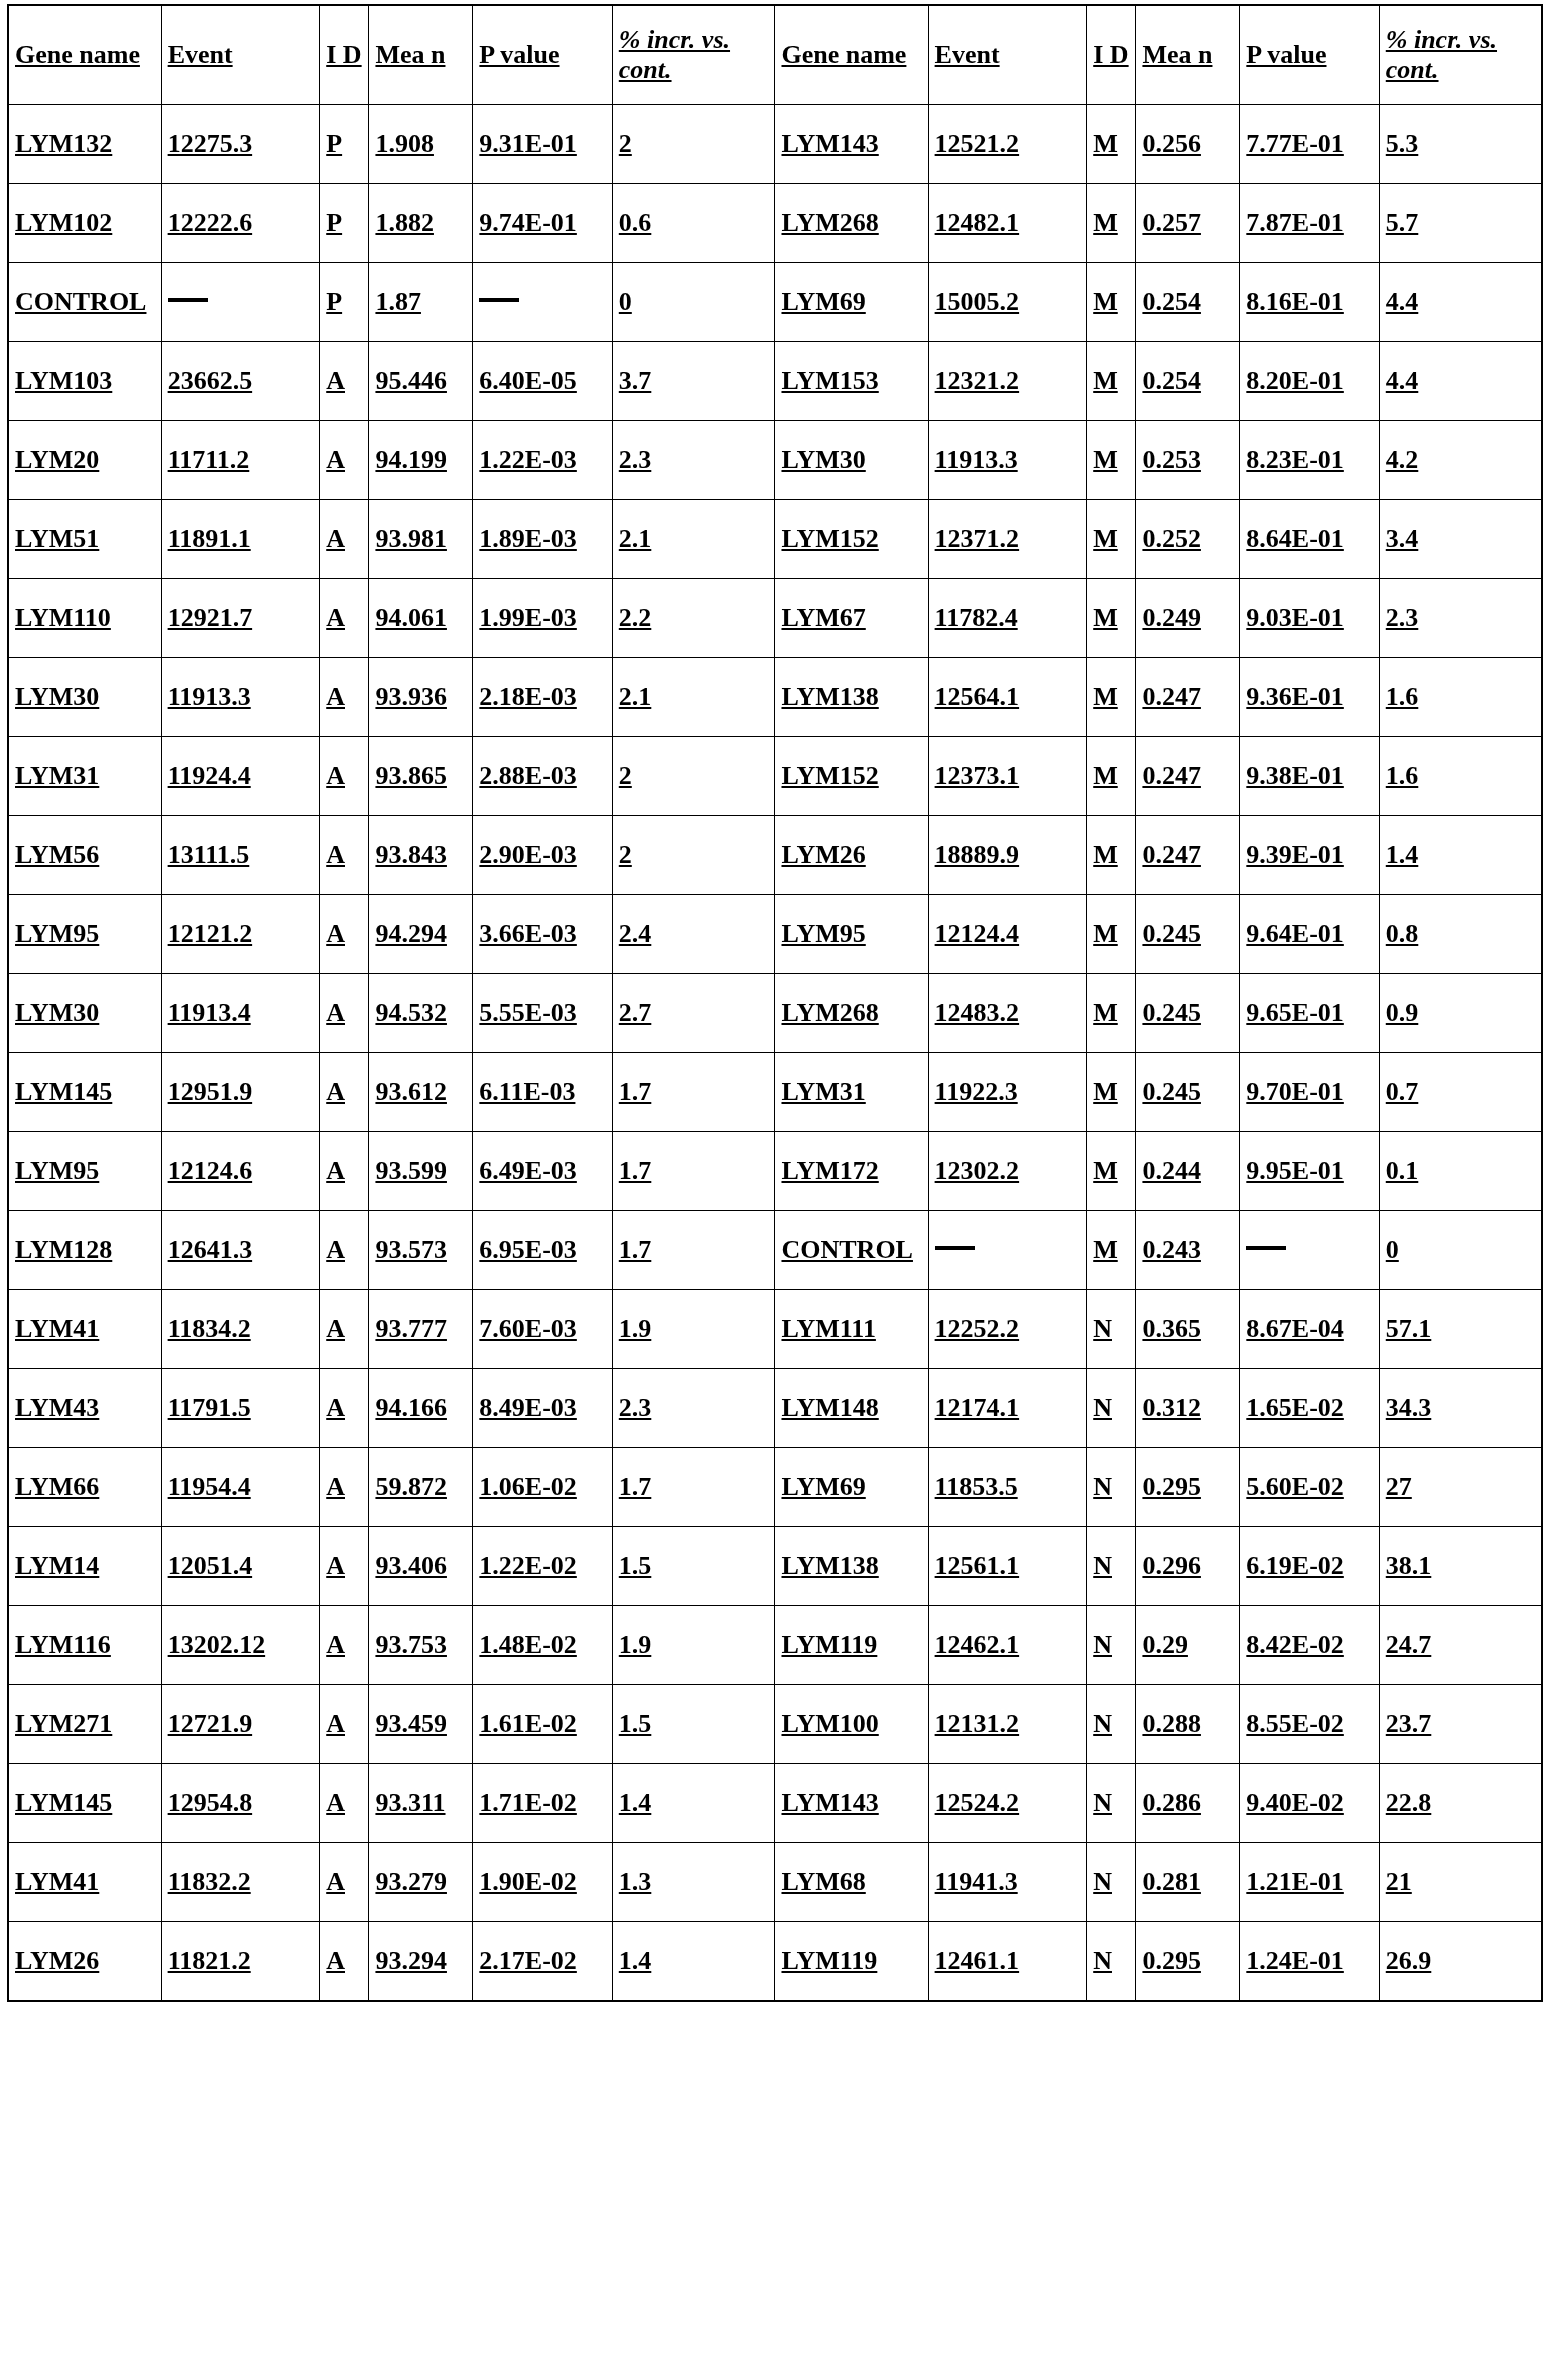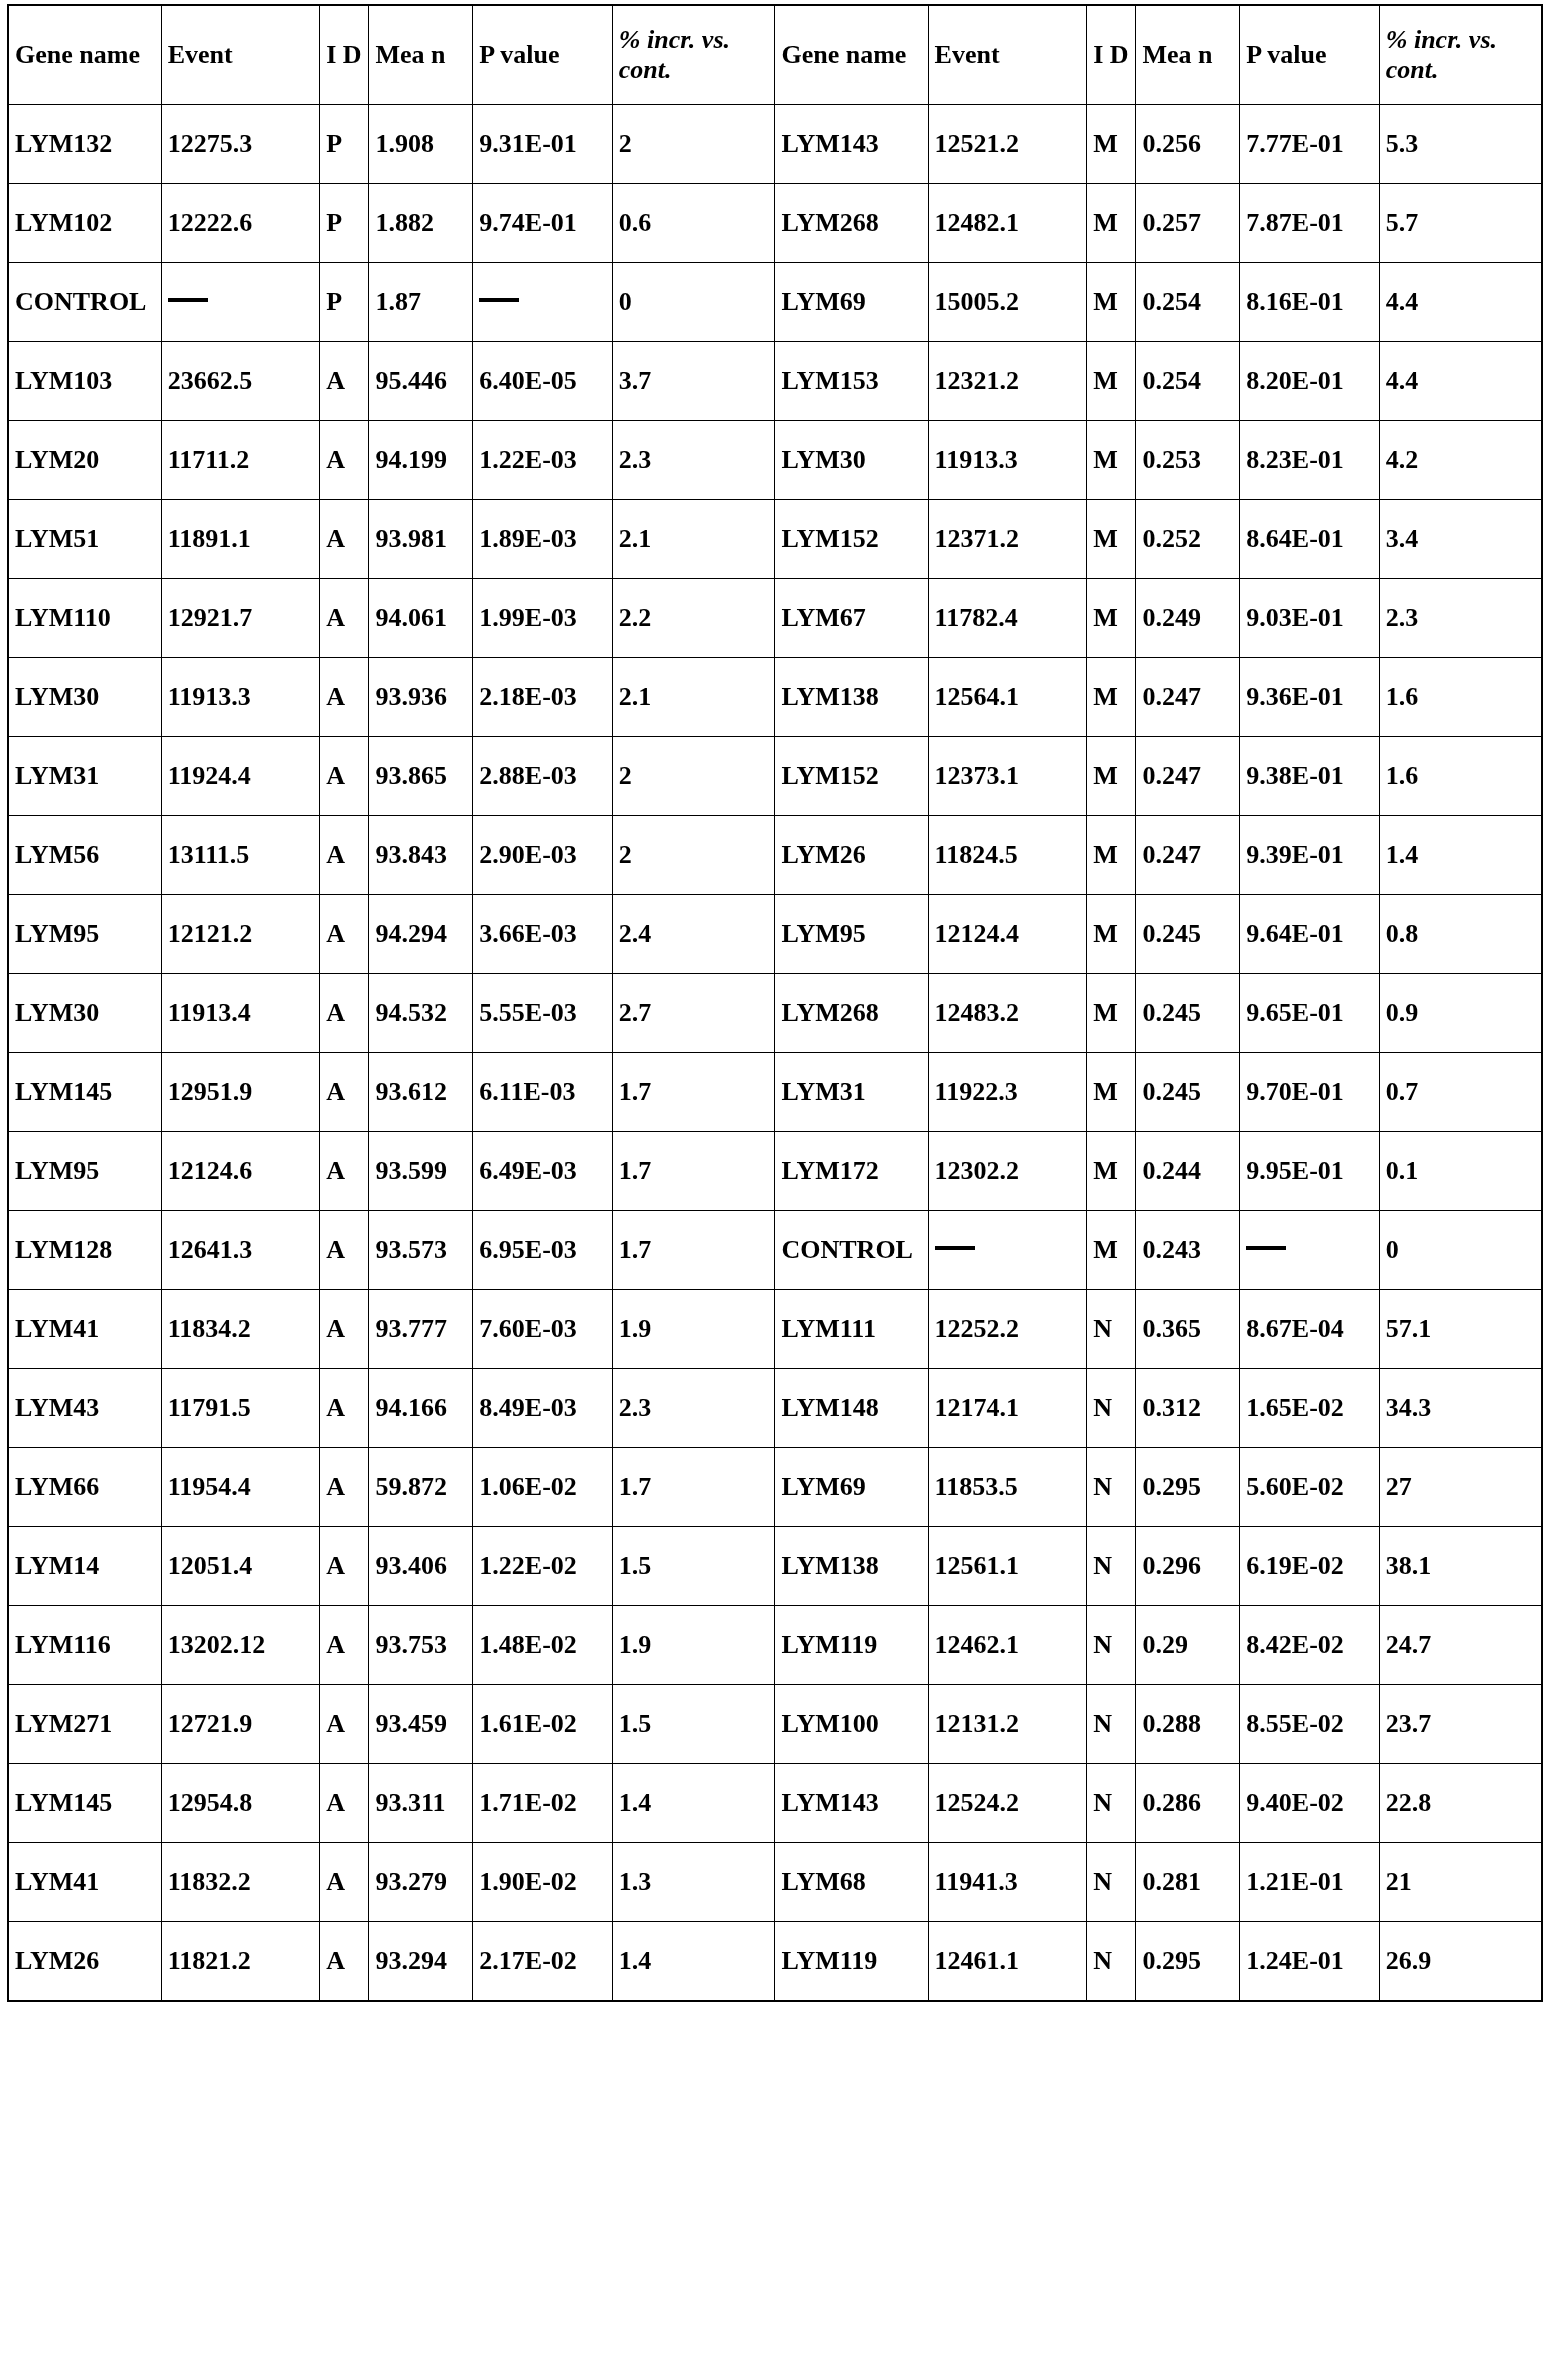--- a/index.html
+++ b/index.html
@@ -13,20 +13,21 @@
     height: 2377px;
     font-family: "Liberation Serif", "DejaVu Serif", serif;
     color: #000000;
     overflow: hidden;
   }
 
   .sheet {
     width: 1551px;
     height: 2377px;
     padding: 3.5px 5.2px 3.5px 7px;
+    text-decoration: underline;
   }
 
   table.patent-table {
     width: 1536px;
     border-collapse: collapse;
     table-layout: fixed;
     border: 2.6px solid #000;
   }
 
   table.patent-table td,
@@ -240,21 +241,21 @@
           <td class="c-pct">1.6</td>
         </tr>
         <tr class="datarow">
           <td class="c-gene">LYM56</td>
           <td class="c-event">13111.5</td>
           <td class="c-id">A</td>
           <td class="c-mean">93.843</td>
           <td class="c-pval">2.90E-03</td>
           <td class="c-pct">2</td>
           <td class="c-gene">LYM26</td>
-          <td class="c-event">11824.5</td>
+          <td class="c-event">18889.9</td>
           <td class="c-id">M</td>
           <td class="c-mean">0.247</td>
           <td class="c-pval">9.39E-01</td>
           <td class="c-pct">1.4</td>
         </tr>
         <tr class="datarow">
           <td class="c-gene">LYM95</td>
           <td class="c-event">12121.2</td>
           <td class="c-id">A</td>
           <td class="c-mean">94.294</td>

